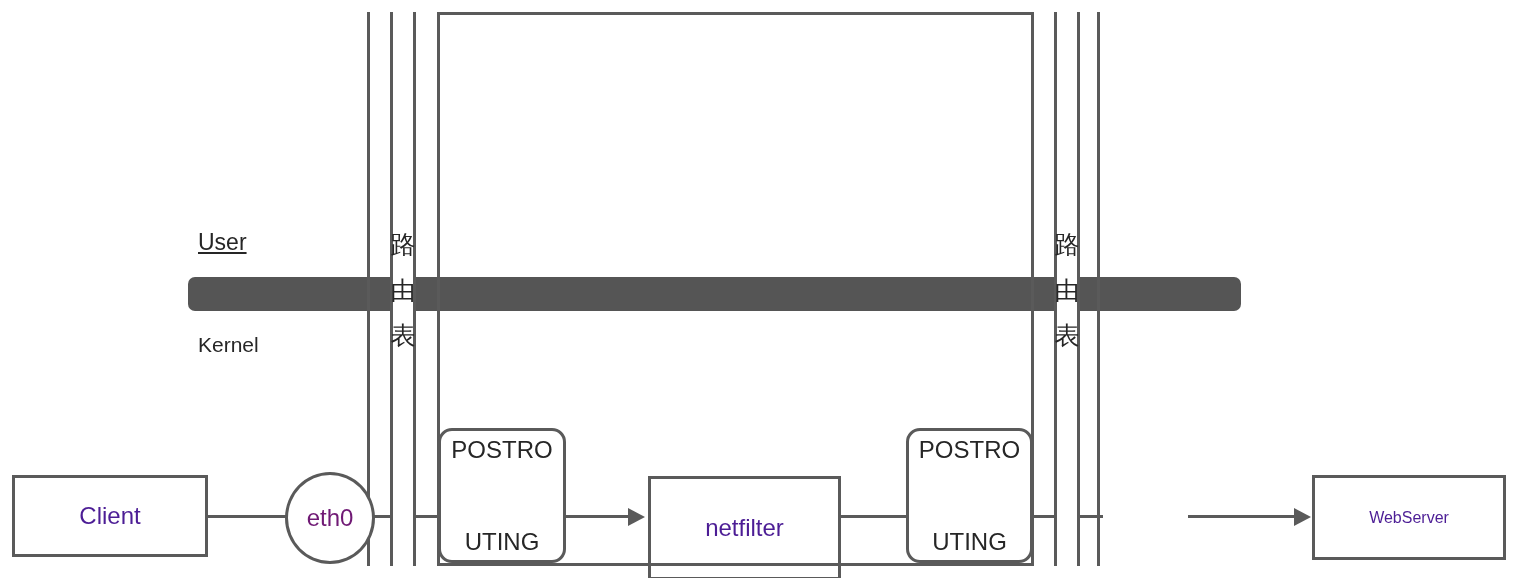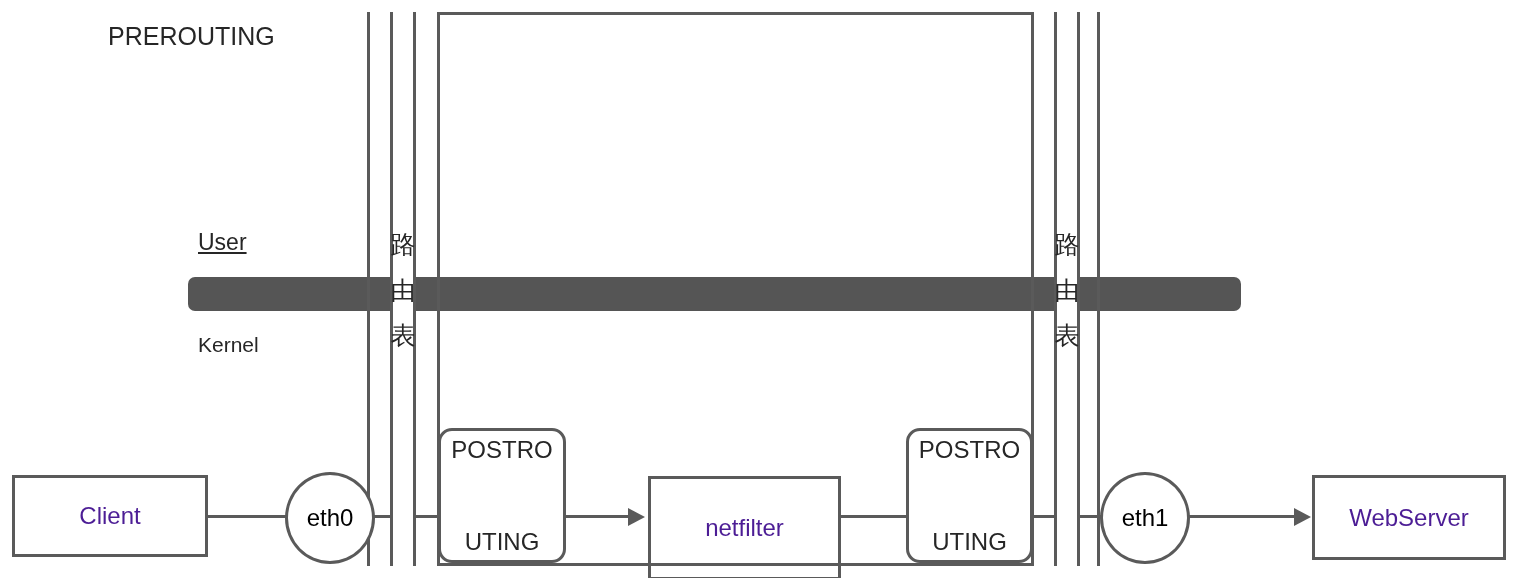--- a/index.html
+++ b/index.html
@@ -52,21 +52,21 @@
   }
   .ellipse {
     position: absolute;
     box-sizing: border-box;
     border: 3px solid #5a5a5a;
     border-radius: 50%;
     background: #ffffff;
     display: flex;
     align-items: center;
     justify-content: center;
-    color: #000000;
+    color: #701a75;
   }
   .plain-label {
     position: absolute;
     color: #262626;
     white-space: nowrap;
   }
 
   
   #boundary-bar {
     position: absolute;
@@ -132,21 +132,21 @@
     background: #ffffff;
     z-index: 2;
   }
 
   #label-prerouting { left: 108px; top: 22px;  font-size: 25px; }
   #label-user       { left: 198px; top: 229px; font-size: 23px; text-decoration: underline; }
   #label-kernel     { left: 198px; top: 333px; font-size: 21px; }
 
   #box-client    { left: 12px;   top: 475px; width: 196px; height: 82px; font-size: 24px; }
   #box-netfilter { left: 648px;  top: 476px; width: 193px; height: 104px; font-size: 24px; }
-  #box-webserver { left: 1312px; top: 475px; width: 194px; height: 85px; font-size: 24px; }
+  #box-webserver { left: 1312px; top: 475px; width: 194px; height: 85px; font-size: 16px; }
 
   #box-postrouting-left  { left: 438px; top: 428px; width: 128px; height: 135px; font-size: 24px; z-index: 7; }
   #box-postrouting-right { left: 906px; top: 428px; width: 127px; height: 135px; font-size: 24px; z-index: 7; }
 
   #eth0 { left: 285px;  top: 472px; width: 90px; height: 92px; font-size: 24px; z-index: 7; }
   #eth1 { left: 1100px; top: 472px; width: 90px; height: 92px; font-size: 24px; z-index: 7; }
 
   
   .conn { height: 3px; z-index: 2; }
   #conn-client-eth0   { left: 207px;  top: 515px; width: 80px;  }
@@ -198,21 +198,20 @@
     <div>路</div>
     <div>由</div>
     <div>表</div>
   </div>
   <div class="rt-text rt-text-right">
     <div>路</div>
     <div>由</div>
     <div>表</div>
   </div>
 
-  <div class="plain-label" id="label-prerouting">PREROUTING</div>
   <div class="plain-label" id="label-user">User</div>
   <div class="plain-label" id="label-kernel">Kernel</div>
 
   <div class="hline conn" id="conn-client-eth0"></div>
   <div class="hline conn" id="conn-eth0-router"></div>
   <div class="hline conn" id="conn-pr1-netfilter"></div>
   <div class="arrow-head" id="arrow-netfilter"></div>
   <div class="hline conn" id="conn-netfilter-pr2"></div>
   <div class="hline conn" id="conn-pr2-eth1"></div>
   <div class="hline conn" id="conn-eth1-webserver"></div>
@@ -233,21 +232,18 @@
 
   <div class="rect-box" id="box-netfilter">
     <span>netfilter</span>
   </div>
 
   <div class="round-box" id="box-postrouting-right">
     <span>POSTRO</span>
     <span>UTING</span>
   </div>
 
-  <div class="ellipse" id="eth1">
-    <span>eth1</span>
-  </div>
 
   <div class="rect-box" id="box-webserver">
     <span>WebServer</span>
   </div>
 
 </div>
 
 </body></html>

